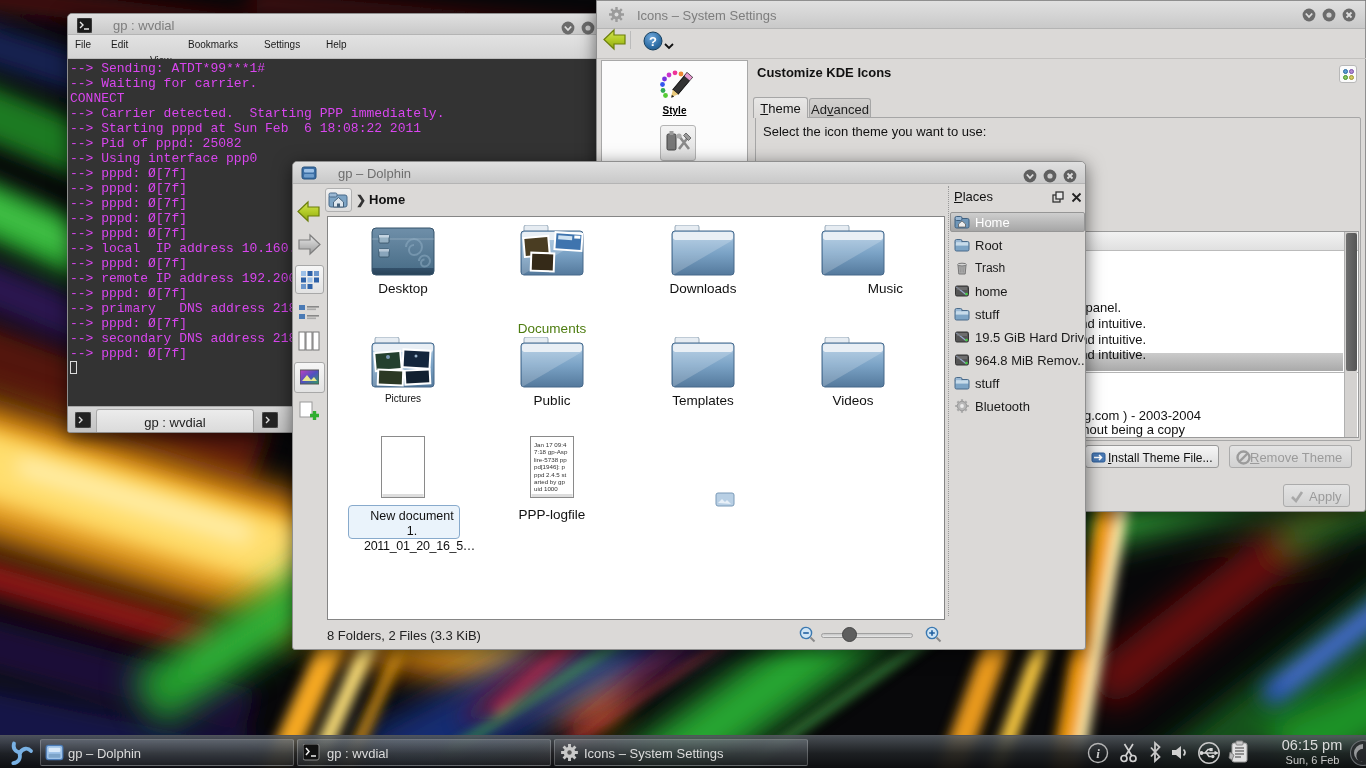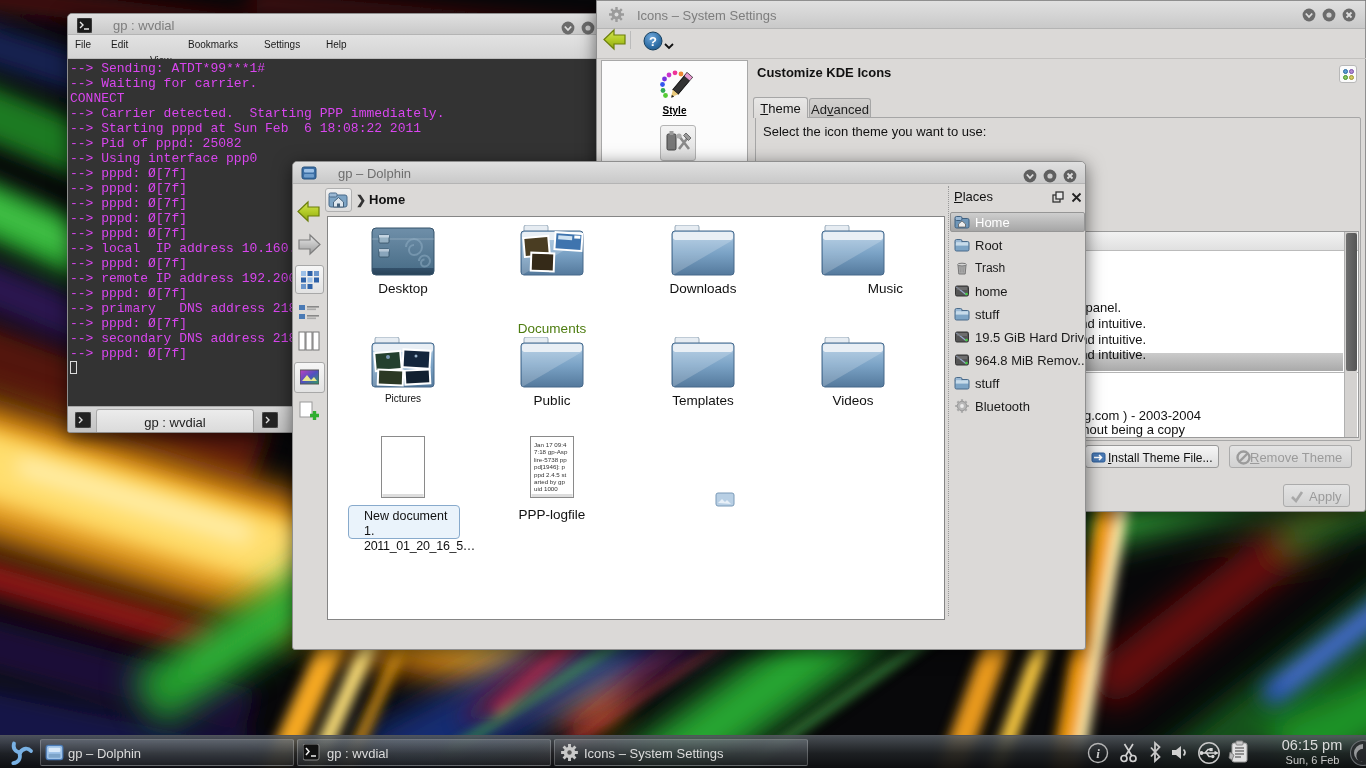--- a/index.html
+++ b/index.html
@@ -559,21 +559,21 @@
         </svg>
       </div>
       <div class="abs" style="left:475px;top:176px;width:100px;text-align:center;font-size:13.5px;color:#111;">Videos</div>
       <div class="abs" style="left:52px;top:218px;">
         <svg width="46" height="64" viewBox="0 0 46 64">
           <rect x="1.5" y="1.5" width="43" height="61" fill="#fff" stroke="#8a8a8a"></rect>
           <rect x="2.5" y="59" width="41" height="3" fill="#ddd"></rect>
         </svg>
       </div>
       <div class="abs" style="left:20px;top:288px;width:112px;height:34px;background:#eaf3fb;border:1px solid #88aacc;border-radius:4px;"></div>
-      <div class="abs" style="left:20px;top:292px;width:112px;font-size:12.5px;color:#111;line-height:15px;padding-left:16px;">New document 1.<br><span style="letter-spacing:-0.3px">2011_01_20_16_5…</span></div>
+      <div class="abs" style="left:20px;top:292px;width:112px;text-align:center;font-size:12.5px;color:#111;line-height:15px;padding-left:16px;">New document 1.<br><span style="letter-spacing:-0.3px">2011_01_20_16_5…</span></div>
       <div class="abs" style="left:201px;top:218px;">
         <svg width="46" height="64" viewBox="0 0 46 64">
           <rect x="1.5" y="1.5" width="43" height="61" fill="#fff" stroke="#8a8a8a"></rect>
           <rect x="2.5" y="59" width="41" height="3" fill="#ddd"></rect>
           <text x="5" y="12" font-size="6.2" fill="#333" font-family="Liberation Sans">Jan 17 09:4</text>
           <text x="5" y="19.4" font-size="6.2" fill="#333" font-family="Liberation Sans">7:18 gp-Asp</text>
           <text x="5" y="26.8" font-size="6.2" fill="#333" font-family="Liberation Sans">lire-5738 pp</text>
           <text x="5" y="34.2" font-size="6.2" fill="#333" font-family="Liberation Sans">pd[1946]: p</text>
           <text x="5" y="41.6" font-size="6.2" fill="#333" font-family="Liberation Sans">ppd 2.4.5 st</text>
           <text x="5" y="49" font-size="6.2" fill="#333" font-family="Liberation Sans">arted by gp</text>
@@ -676,20 +676,35 @@
             <circle cx="8" cy="8" r="1.9" fill="#ececec"></circle>
             <g stroke="#a8a8a8" stroke-width="2.2">
               <path d="M8 1.2v2.6M8 12.2v2.6M1.2 8h2.6M12.2 8h2.6M3.4 3.4l1.8 1.8M10.8 10.8l1.8 1.8M12.6 3.4l-1.8 1.8M5.2 10.8l-1.8 1.8"></path>
             </g>
           </svg>
         </div>
         <span class="abs" style="left:25px;top:187px;font-size:13px;color:#1a1a1a;white-space:nowrap;">Bluetooth</span>
       </div>
   </div>
 
+  <div class="abs" style="left:0;top:458px;width:100%;height:30px;">
+    <span class="abs" style="left:34px;top:8px;font-size:13px;color:#222;">8 Folders, 2 Files (3.3 KiB)</span>
+    <svg class="abs" style="left:506px;top:6px;" width="17" height="17">
+        <circle cx="7" cy="7" r="5.6" fill="#cfe4f4" stroke="#3a78b0" stroke-width="1.4"></circle>
+        <path d="M11.5 11.5l4 4" stroke="#8a8a8a" stroke-width="2"></path>
+        <path d="M4.2 7h5.6" stroke="#2060a0" stroke-width="1.6"></path>
+      </svg>
+    <div class="abs" style="left:528px;top:13px;width:92px;height:5px;background:linear-gradient(#c6c6c6,#e8e8e8);border:1px solid #a0a0a0;border-radius:3px;"></div>
+    <div class="abs" style="left:549px;top:7px;width:15px;height:15px;border-radius:8px;background:#5e5e5e;border:1px solid #444;"></div>
+    <svg class="abs" style="left:632px;top:6px;" width="17" height="17">
+        <circle cx="7" cy="7" r="5.6" fill="#cfe4f4" stroke="#3a78b0" stroke-width="1.4"></circle>
+        <path d="M11.5 11.5l4 4" stroke="#8a8a8a" stroke-width="2"></path>
+        <path d="M4.2 7h5.6M7 4.2v5.6" stroke="#2060a0" stroke-width="1.6"></path>
+      </svg>
+  </div>
 </div>
 
 <div class="abs" id="taskbar" style="left:0;top:735px;width:1366px;height:33px;background:linear-gradient(rgba(82,88,94,.88),rgba(30,33,36,.94) 55%,rgba(14,15,17,.96));border-top:1px solid rgba(200,210,220,.35);">
   <svg class="abs" style="left:5px;top:2px;" width="30" height="30" viewBox="0 0 30 30">
       <g fill="none" stroke="#79b1e4" stroke-width="3.8" stroke-linecap="round">
         <path d="M15.5 14.5C10.5 14 7.5 10.5 9 5.5"></path>
         <path d="M15 14.5c3-4.5 7.8-5 11-1.5"></path>
         <path d="M14.5 15c1.5 5.5-1 9.5-6.2 10.2"></path>
       </g>
     </svg>

